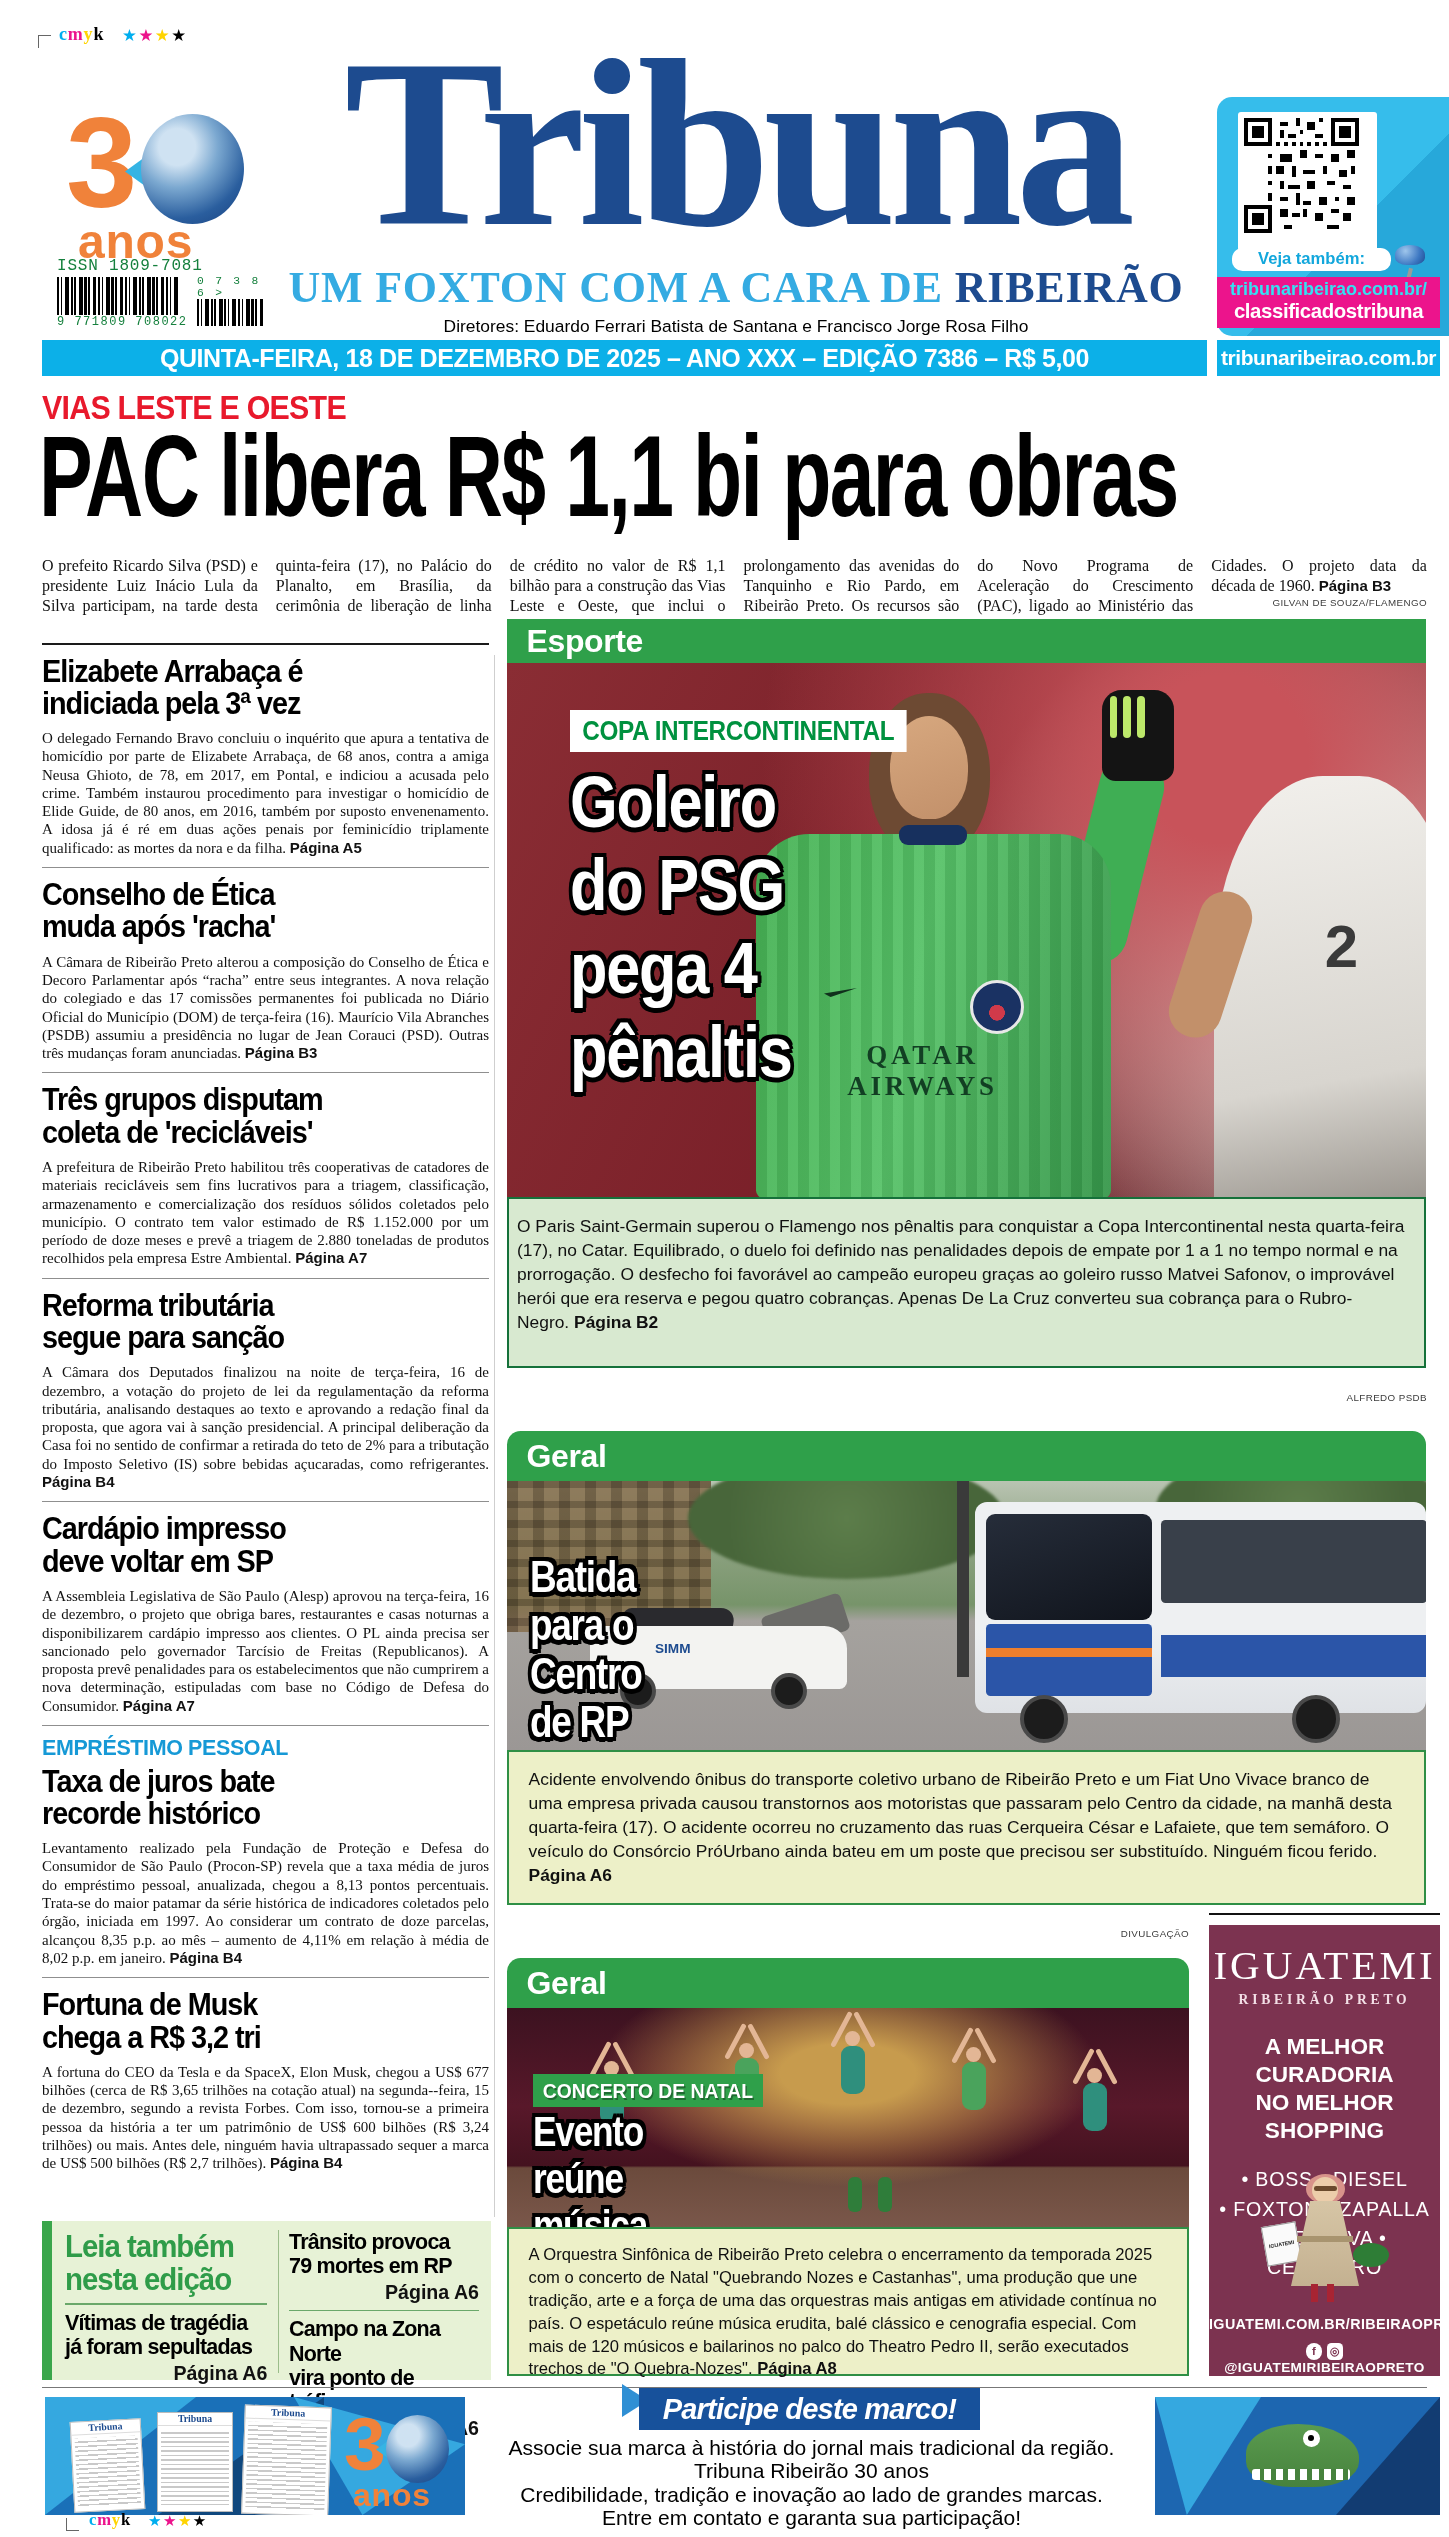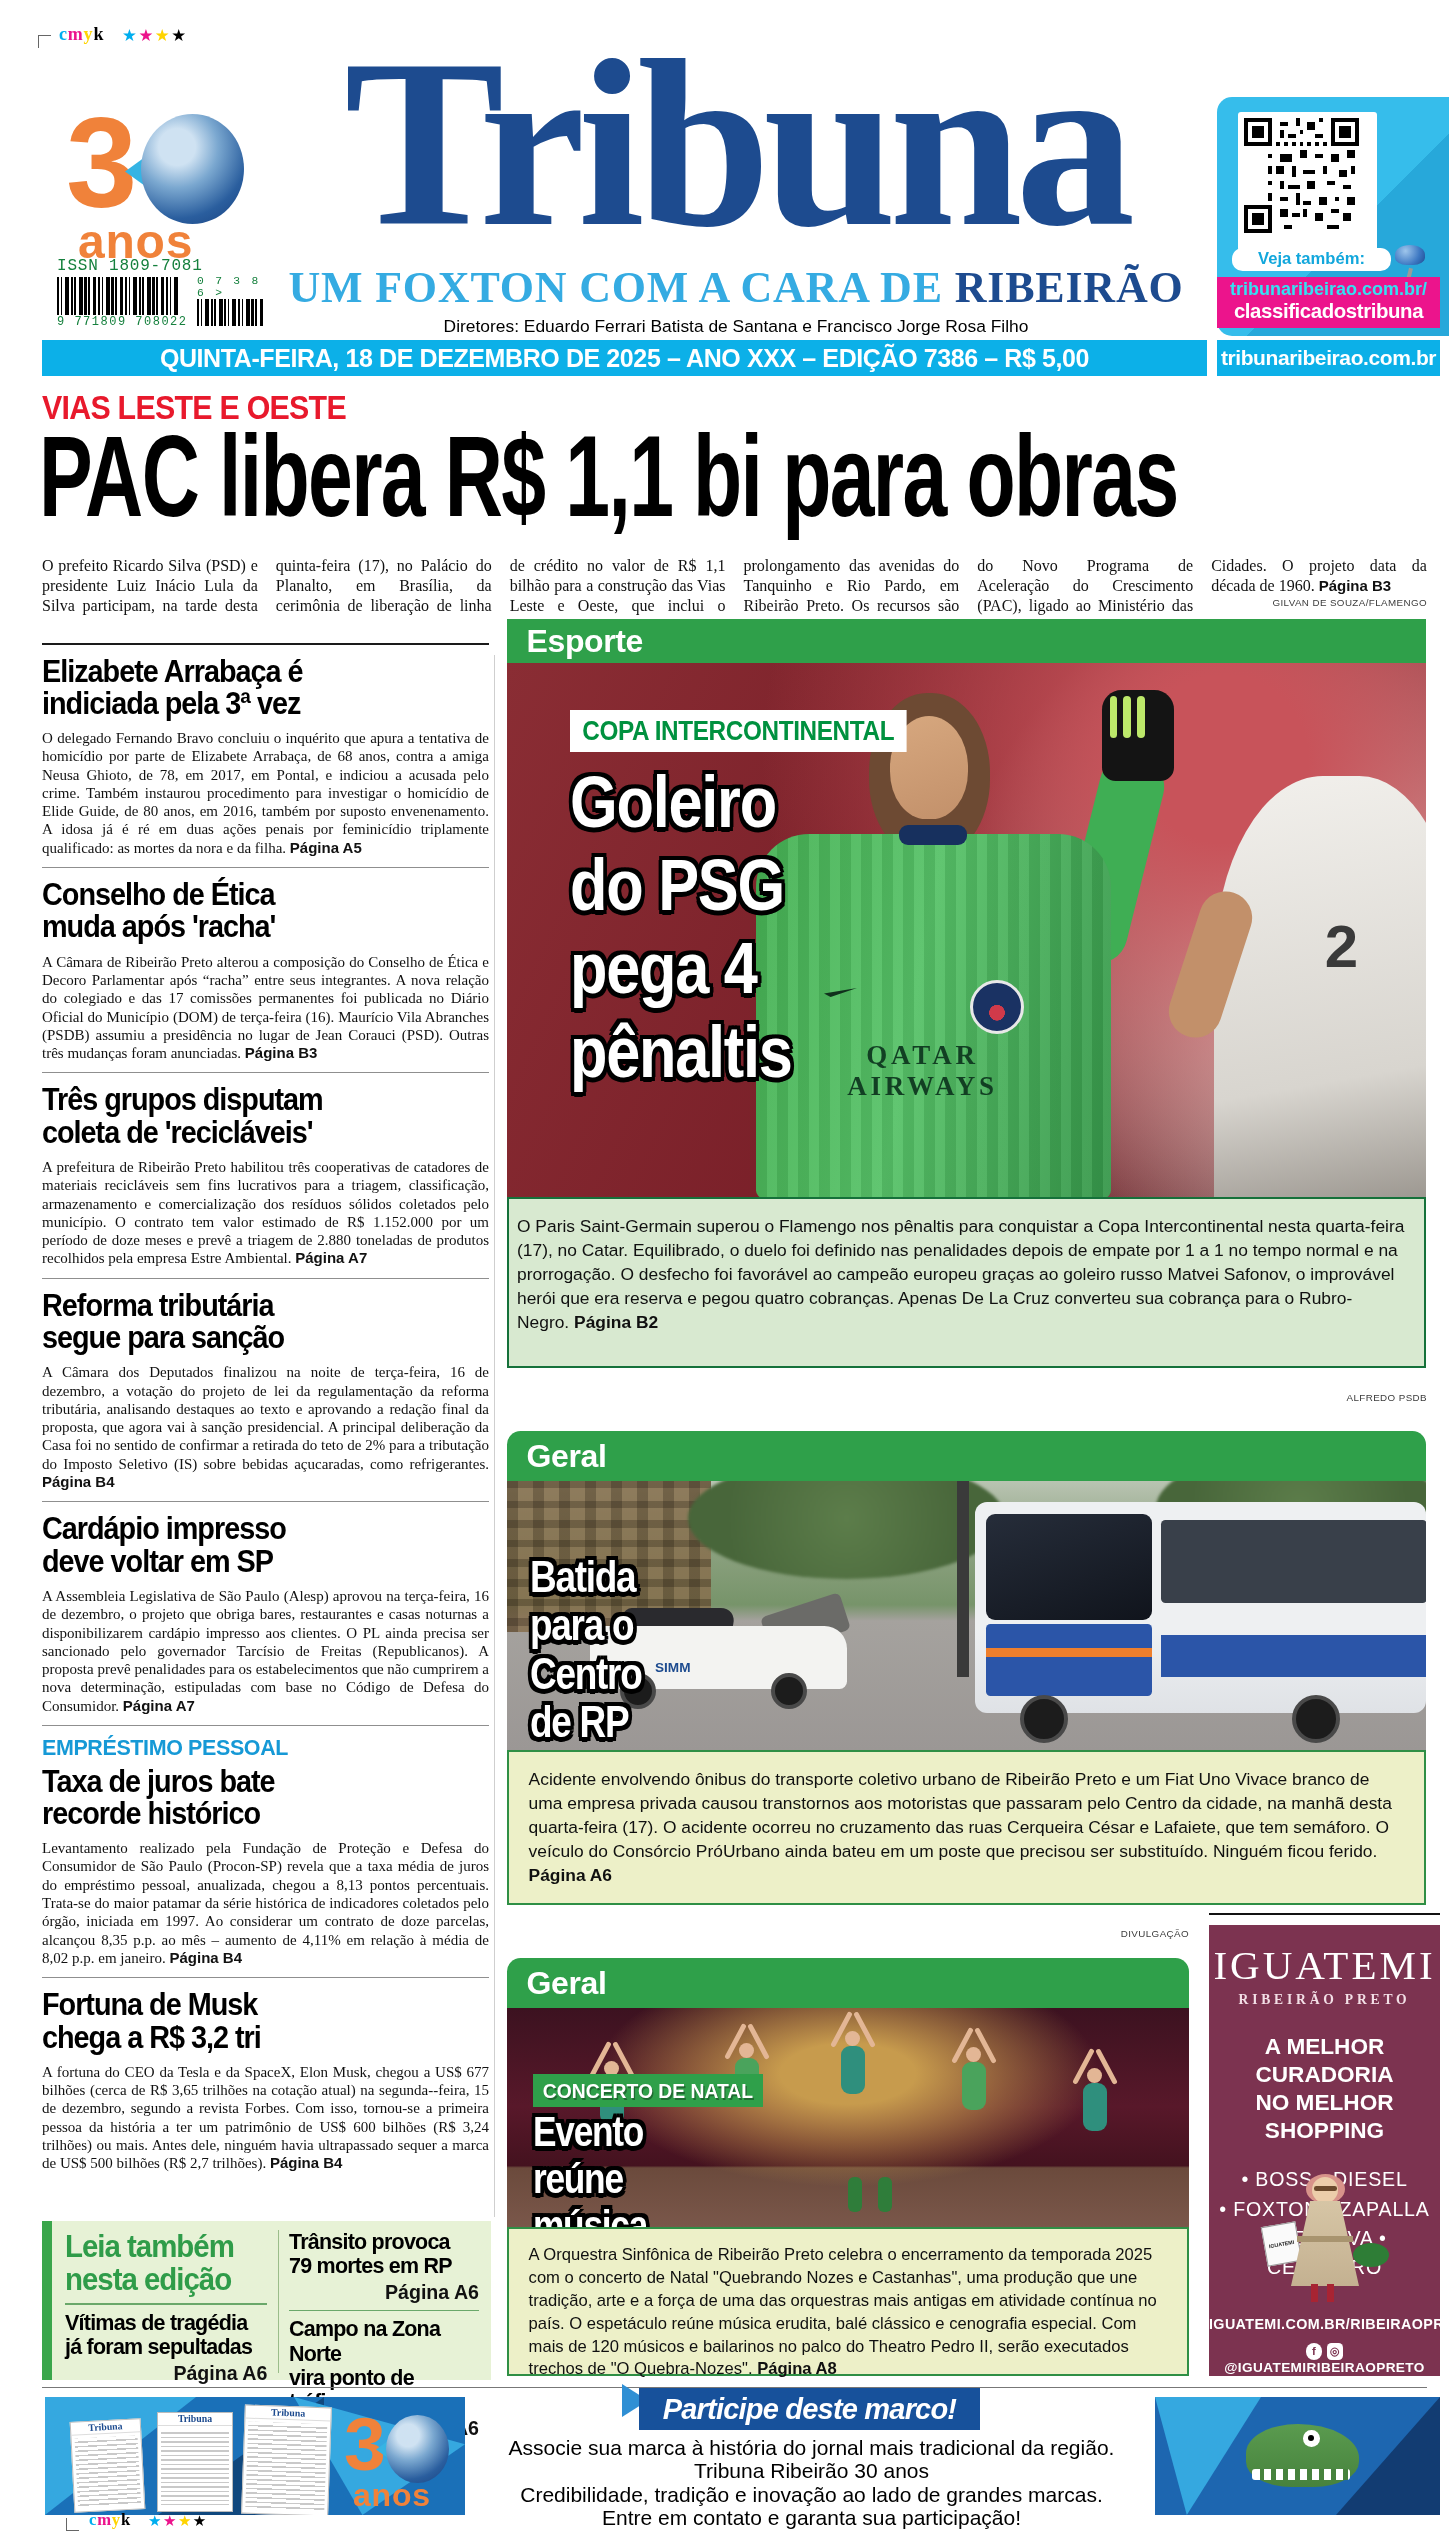--- a/index.html
+++ b/index.html
@@ -144,21 +144,21 @@
      background:linear-gradient(#b9c4b2,#8fa383 22%,#77946a 46%,#a5a29e 52%,#9b9795 100%);}
   .bldg{position:absolute;left:0;top:0;width:204px;height:151px;
      background:repeating-linear-gradient(90deg,#8c7b62 0 10.6px,#baa98e 10.6px 26px),
                 repeating-linear-gradient(#8c7b62 0 7.5px,#baa98e 7.5px 19.6px);background-blend-mode:multiply;opacity:.85;}
   .foliage{position:absolute;border-radius:50%;background:radial-gradient(circle,#5c7d4a,#48663a 70%);filter:blur(1.5px);}
   .pole{position:absolute;left:450px;top:0;width:12px;height:196px;background:#3a3a3a;}
   .car{position:absolute;left:83px;top:127px;width:257px;height:91px;}
   .car-body{position:absolute;left:0;top:18px;width:257px;height:63px;border-radius:12px 22.6px 7.5px 7.5px;background:#f3f3f1;}
   .car-win{position:absolute;left:30px;top:0;width:113px;height:35px;border-radius:7.5px 16.6px 0 0;background:#2a2a2e;transform:skewX(-14deg);}
   .car-hood{position:absolute;left:174px;top:-4.5px;width:83px;height:39px;background:#6b6b68;border-radius:6px;transform:rotate(-18deg);}
-  .car-label{position:absolute;left:65px;top:52px;font:700 13.6px "Liberation Sans",sans-serif;color:#1d4b8f;}
+  .car-label{position:absolute;left:65px;top:33px;font:700 13.6px "Liberation Sans",sans-serif;color:#1d4b8f;}
   .wheel{position:absolute;width:36px;height:36px;border-radius:50%;background:#1c1c1c;border:4.5px solid #494949;box-sizing:border-box;}
   .bus{position:absolute;left:468px;top:21px;width:451px;height:234px;}
   .bus-body{position:absolute;left:0;top:0;width:451px;height:211px;border-radius:12px;background:linear-gradient(#eef0f2 60%,#dfe2e6);}
   .bus-ws{position:absolute;left:10.6px;top:12px;width:166px;height:106px;border-radius:9px;background:linear-gradient(160deg,#262d3a,#10141c);}
   .bus-front{position:absolute;left:10.6px;top:122px;width:166px;height:72px;
      background:linear-gradient(#2b55a8 0 34%,#ee7f2d 34% 46%,#2b55a8 46% 100%);border-radius:4.5px;}
   .bus-side{position:absolute;left:186px;top:18px;width:266px;height:83px;background:#39404a;border-radius:4.5px;}
   .bus-skirt{position:absolute;left:186px;top:133px;width:266px;height:42px;background:#2b55a8;}
   .overlay-bl{position:absolute;left:22.6px;}
 

